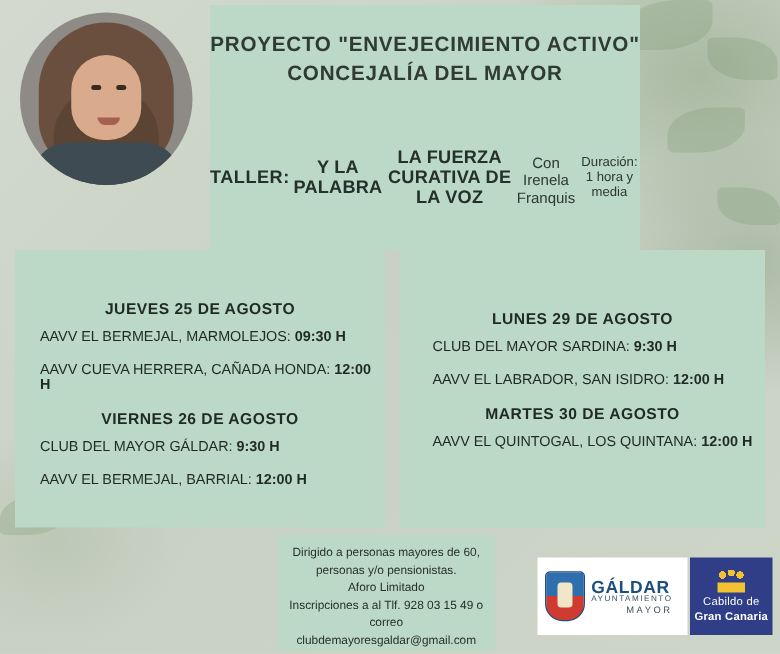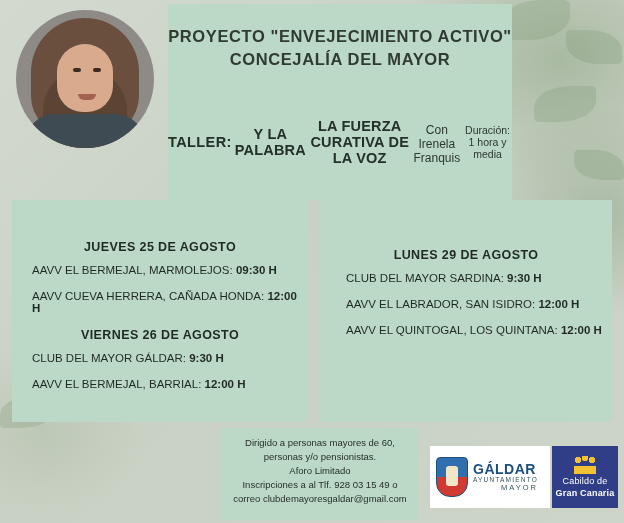--- a/index.html
+++ b/index.html
@@ -197,21 +197,21 @@
     margin: 0 0 14px 0;
     padding-left: 10px;
   }
   .entry.center { padding-left: 16px; }
   .entry b { font-weight: bold; }
 
   
   .panel-info {
     left: 222px;
     top: 428px;
-    width: 196px;
+    width: 174px;
     height: 92px;
     padding: 8px 6px;
     text-align: center;
   }
   .info-line {
     font-size: 9.5px;
     color: #25302a;
     line-height: 14px;
   }
 
@@ -352,20 +352,21 @@
   <div class="panel panel-right">
     <div class="day-head first-r">LUNES 29 DE AGOSTO</div>
     <div class="entry center">
       <span>CLUB DEL MAYOR SARDINA:</span>
       <b>9:30 H</b>
     </div>
     <div class="entry center">
       <span>AAVV EL LABRADOR, SAN ISIDRO:</span>
       <b>12:00 H</b>
     </div>
+    <div class="day-head">MARTES 30 DE AGOSTO</div>
     <div class="entry center">
       <span>AAVV EL QUINTOGAL, LOS  QUINTANA:</span>
       <b>12:00 H</b>
     </div>
   </div>
 
   <div class="panel panel-info">
     <div class="info-line">Dirigido a personas mayores de 60,</div>
     <div class="info-line">personas y/o pensionistas.</div>
     <div class="info-line">Aforo Limitado</div>

